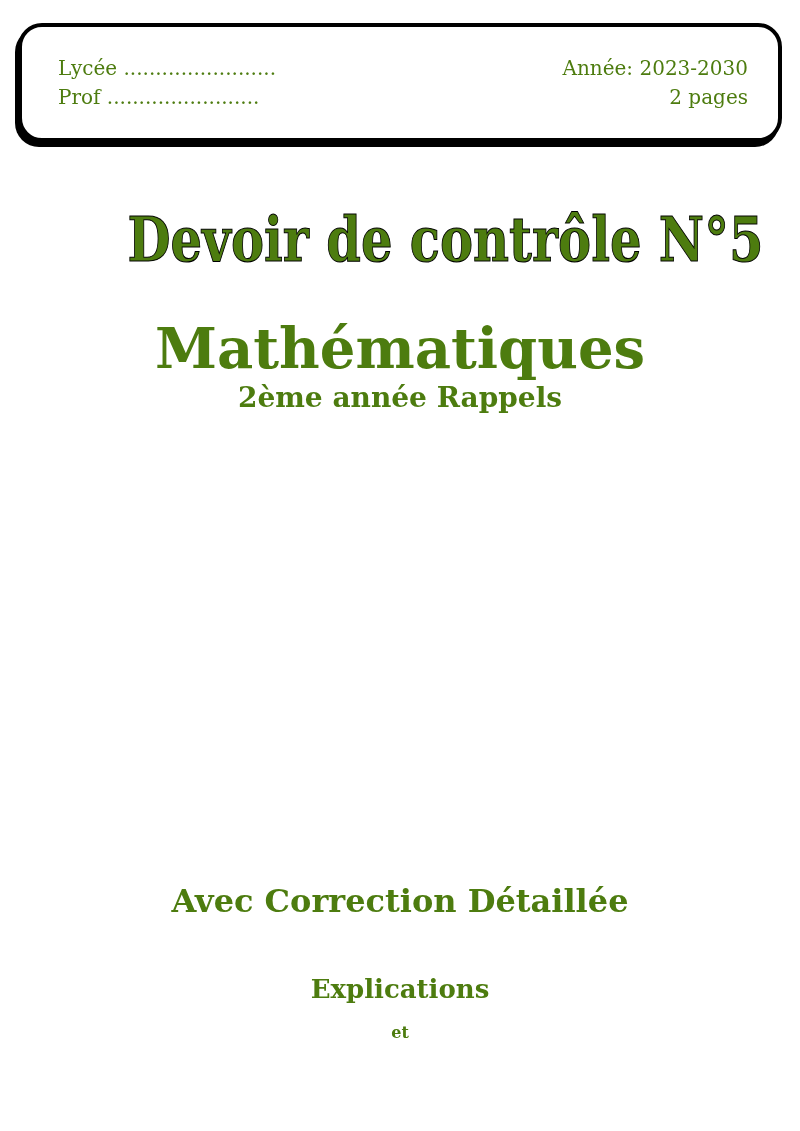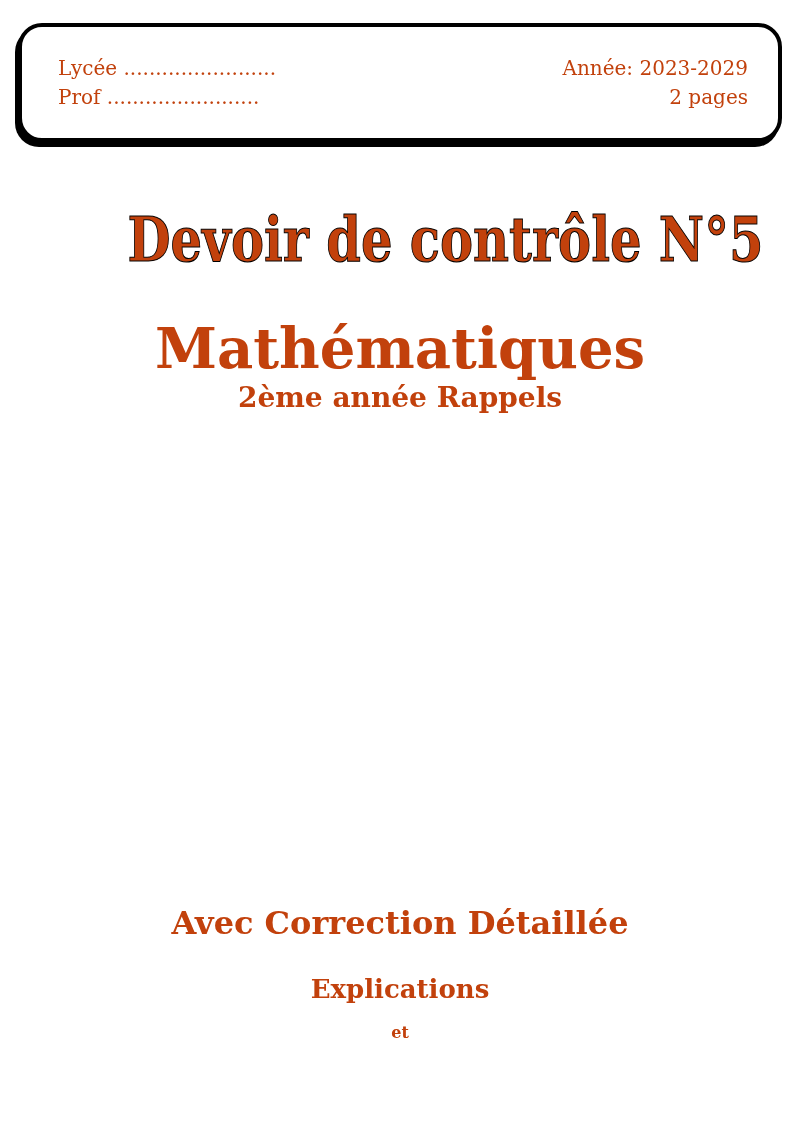--- a/index.html
+++ b/index.html
@@ -5,21 +5,21 @@
   html, body {
     margin: 0;
     padding: 0;
     background: #ffffff;
   }
   .page {
     position: relative;
     width: 800px;
     height: 1039px;
     background: #ffffff;
-    color: #c2410c;
+    color: #4d7c0f;
     font-family: "DejaVu Serif", "Liberation Serif", serif;
     overflow: hidden;
   }
 
   
   .header-box {
     position: absolute;
     left: 18px;
     top: 23px;
     width: 764px;
@@ -62,37 +62,37 @@
   .subject-title {
     top: 315px;
     font-size: 56px;
     line-height: 66px;
   }
   .grade-level {
     top: 378px;
     font-size: 28px;
     line-height: 40px;
   }
-  .footer-line-1 { top: 902px;  font-size: 32px; line-height: 42px; }
+  .footer-line-1 { top: 880px;  font-size: 32px; line-height: 42px; }
   .footer-line-2 { top: 971px;  font-size: 26px; line-height: 36px; }
   .footer-line-3 { top: 1016px; font-size: 16px; line-height: 34px; }
   .footer-line-4 { top: 1050px; font-size: 33px; line-height: 44px; }
 </style>
 </head>
 <body>
 
 <div class="page">
 
   <div class="header-box">
     <div class="hb-col hb-left">
       <div>Lycée ........................</div>
       <div>Prof ........................</div>
     </div>
     <div class="hb-col hb-right">
-      <div>Année: 2023-2029</div>
+      <div>Année: 2023-2030</div>
       <div>2 pages</div>
     </div>
   </div>
 
   <div class="center-line exam-title">
     <span class="squeeze">Devoir de contrôle N°5</span>
   </div>
 
   <div class="center-line subject-title">Mathématiques</div>
 

